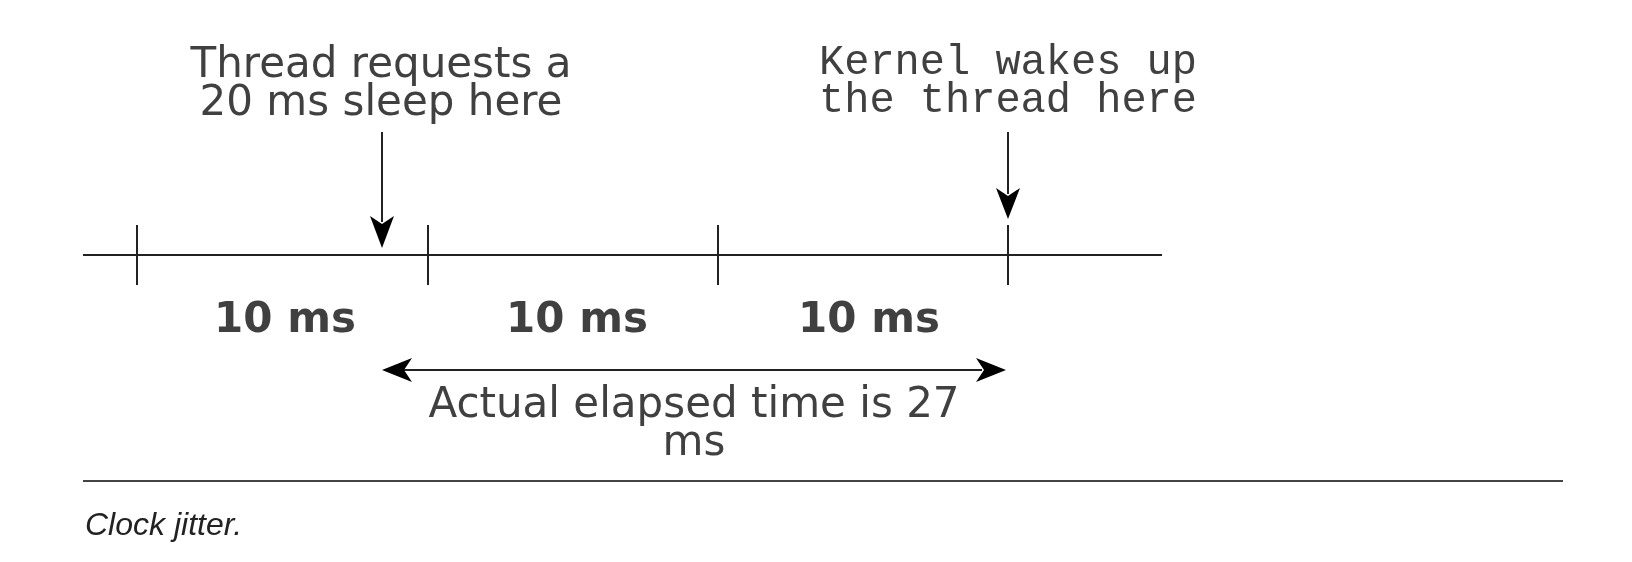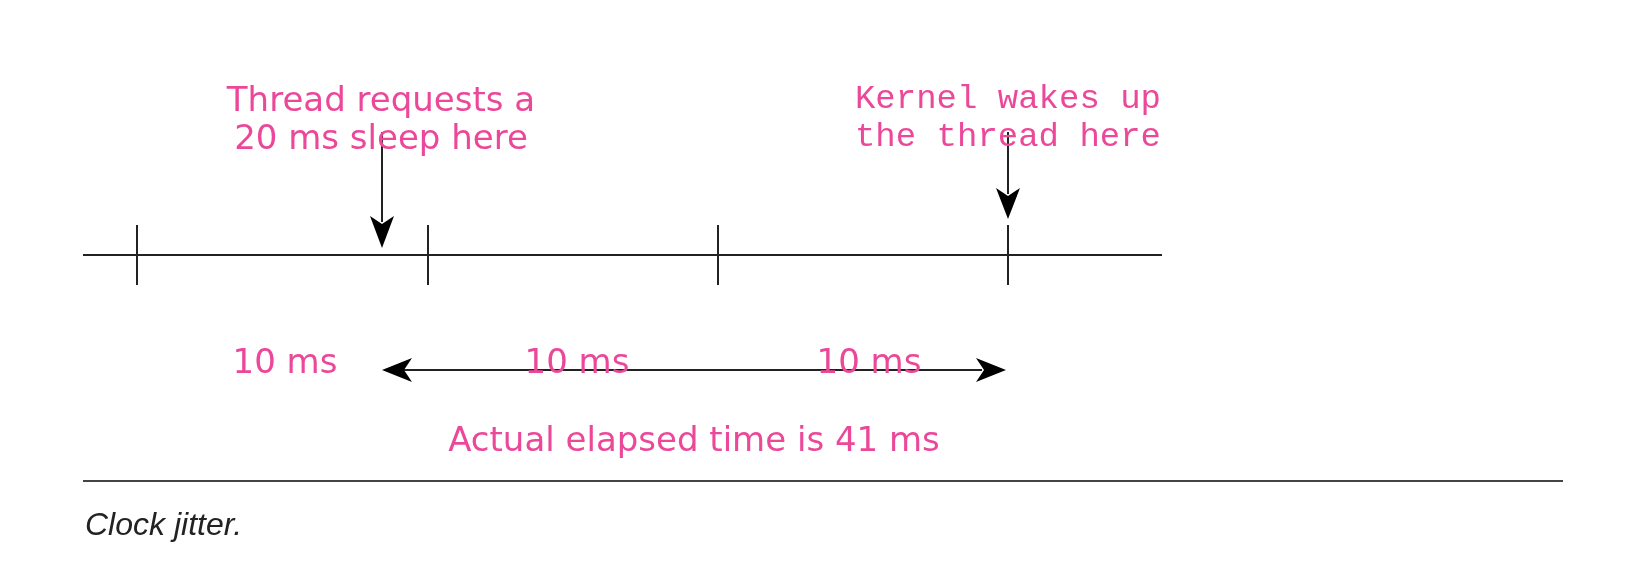--- a/index.html
+++ b/index.html
@@ -18,41 +18,41 @@
     .diagram-svg {
       position: absolute;
       left: 0;
       top: 0;
       width: 1632px;
       height: 562px;
     }
     .label {
       position: absolute;
       font-family: "DejaVu Sans", sans-serif;
-      font-size: 34px;
+      font-size: 42px;
       line-height: 38px;
       text-align: center;
       white-space: pre-line;
-      color: #ec4899;
-      margin-top: 36px;
+      color: #404040;
     }
     .annot-start {
       left: 181px;
       top: 44px;
       width: 400px;
     }
     .annot-end {
       left: 808px;
       top: 44px;
       width: 400px;
       font-family: Liberation Mono, monospace;
     }
     .interval {
-      top: 306px;
+      top: 299px;
       width: 200px;
+      font-weight: bold;
     }
     .interval-0 { left: 185px; }
     .interval-1 { left: 477px; }
     .interval-2 { left: 769px; }
     .elapsed {
       left: 394px;
       top: 384px;
       width: 600px;
     }
     .caption {
@@ -103,15 +103,15 @@
 
 <div class="label annot-start">Thread requests a
 20 ms sleep here</div>
 <div class="label annot-end">Kernel wakes up
 the thread here</div>
 
 <div class="label interval interval-0">10 ms</div>
 <div class="label interval interval-1">10 ms</div>
 <div class="label interval interval-2">10 ms</div>
 
-<div class="label elapsed">Actual elapsed time is 41 ms</div>
+<div class="label elapsed">Actual elapsed time is 27 ms</div>
 
 <div class="caption">Clock jitter.</div>
 
 </body></html>

